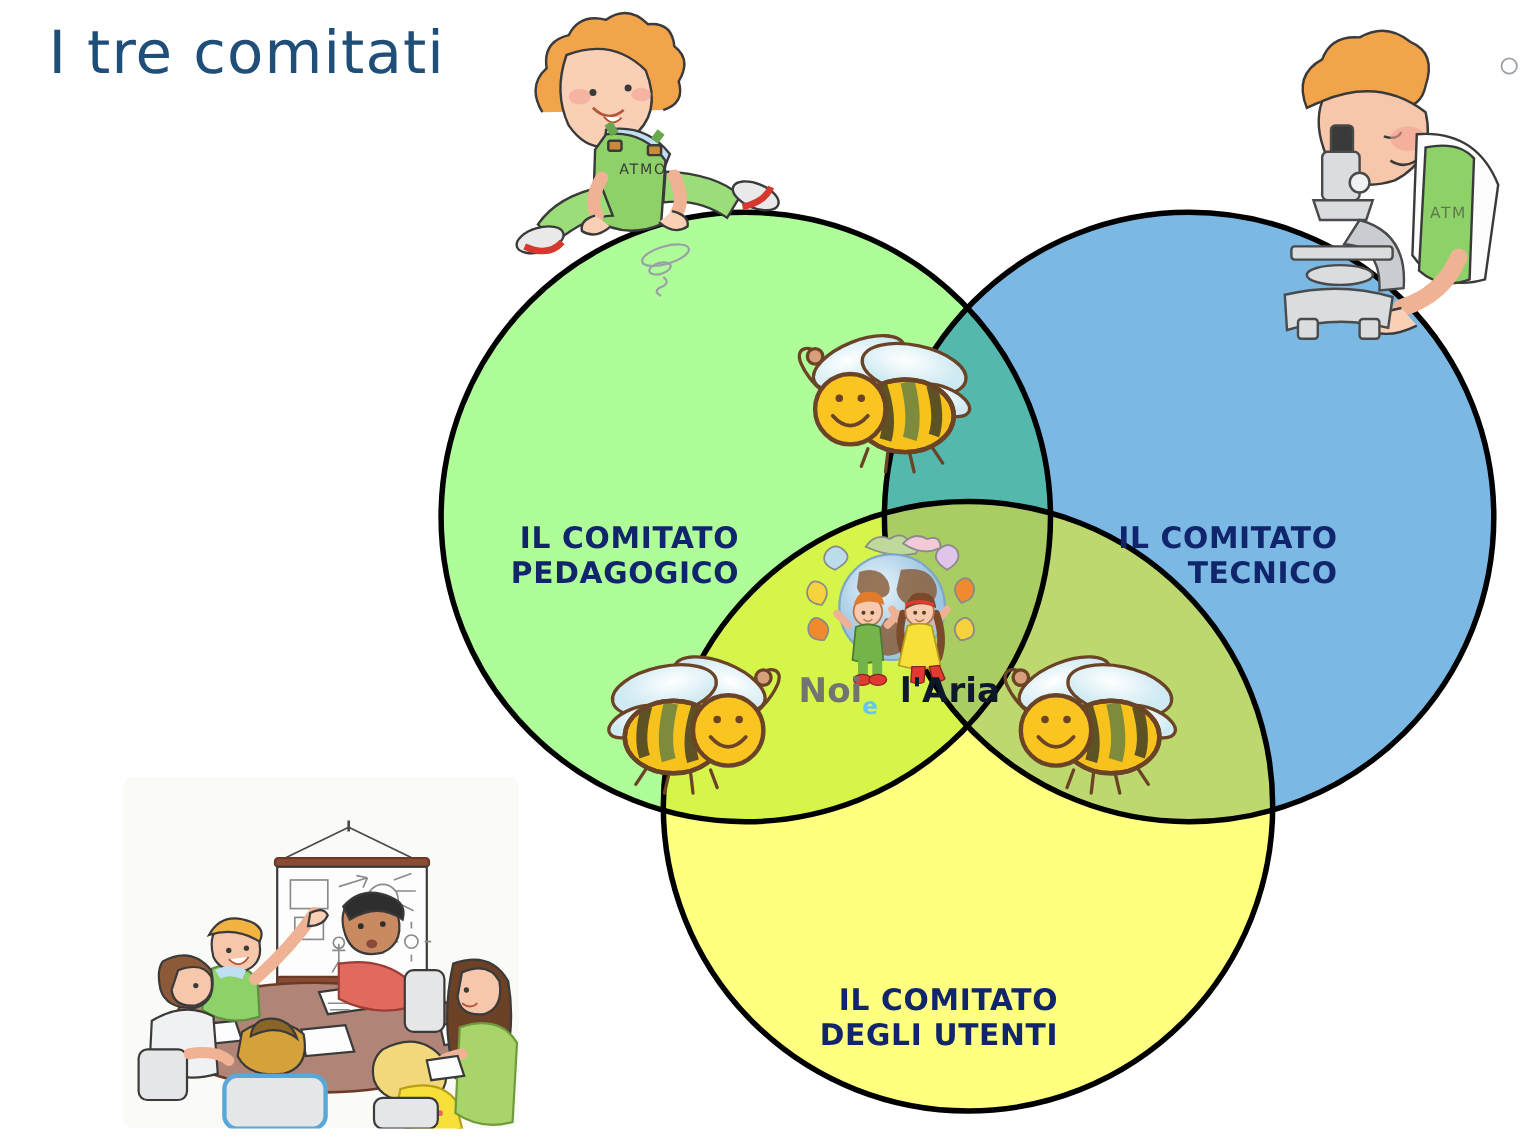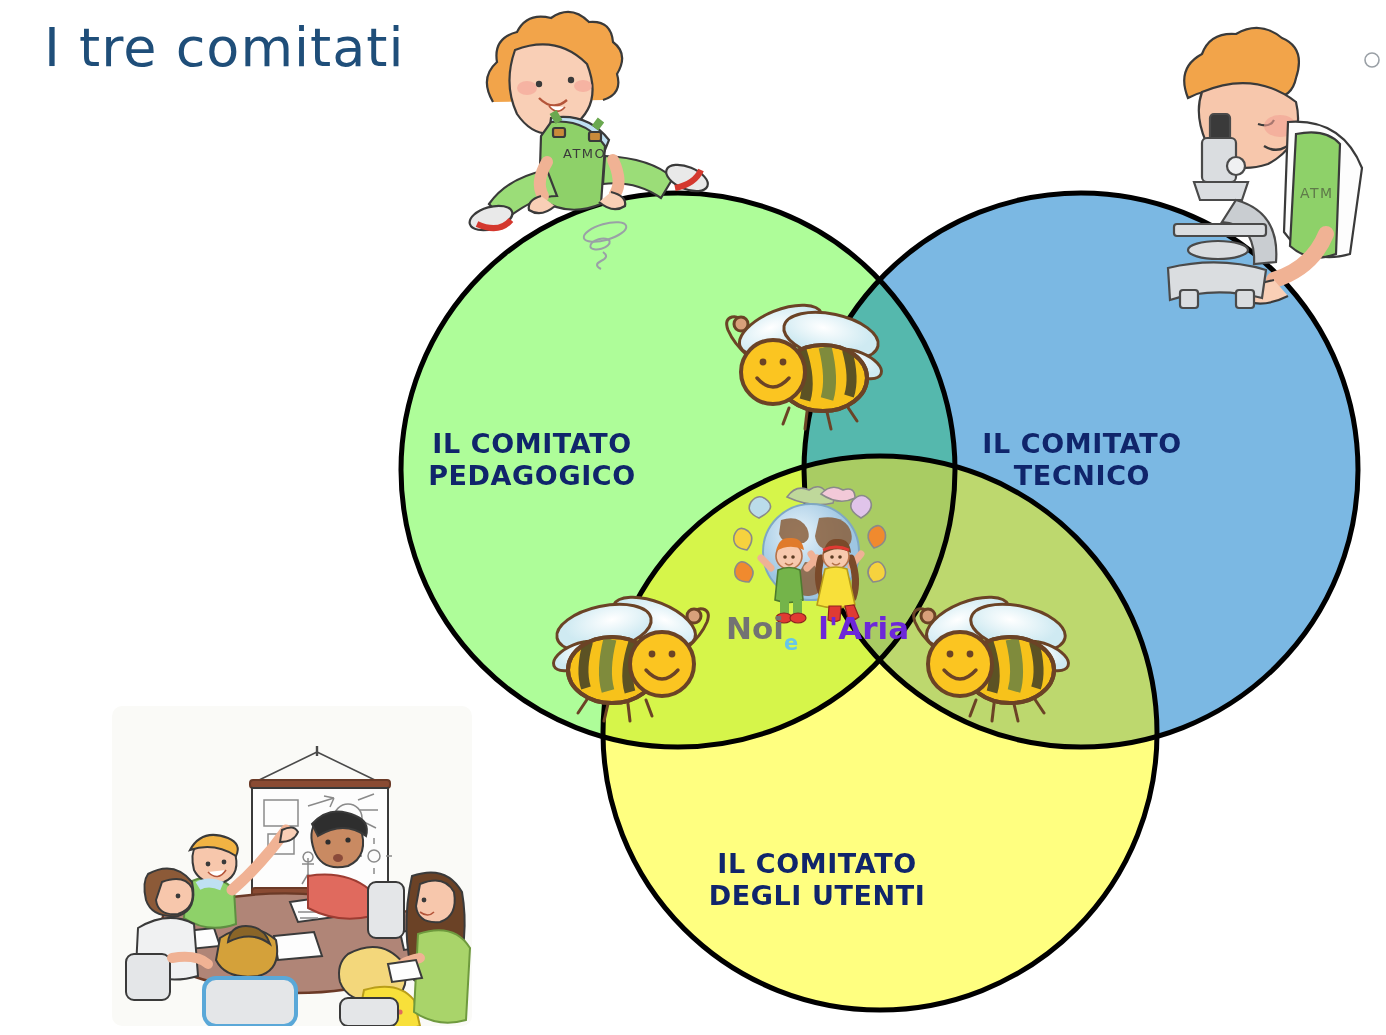--- a/index.html
+++ b/index.html
@@ -27,43 +27,44 @@
   #venn{position:absolute;left:0;top:0;width:1386px;height:1035px;}
 
   
   .venn-label{
     position:absolute;
     color:#10256B;
     font-family:"DejaVu Sans", sans-serif;
     font-weight:bold;
     font-size:27px;
     line-height:1.18;
-    text-align:center;
+    text-align:right;
     letter-spacing:0.6px;
     white-space:pre-line;
+    margin-top:46px;
   }
   #label-pedagogico{left:392px;top:428px;width:280px;}
   #label-tecnico{left:948px;top:428px;width:268px;}
   #label-utenti{left:672px;top:848px;width:290px;}
 
   
   #center-logo{
     position:absolute;left:726px;top:482px;width:170px;height:180px;
   }
   #logo-wordmark{
     position:absolute;left:0;top:128px;width:170px;height:48px;
     font-family:"DejaVu Sans", sans-serif;
     font-weight:bold;
     font-size:31px;
     text-align:center;
     white-space:nowrap;
   }
   #logo-wordmark .w-noi{color:#737373;}
   #logo-wordmark .w-e{color:#67C6E8;font-size:21px;position:relative;top:11px;}
-  #logo-wordmark .w-aria{color:#6d28d9;margin-left:20px;}
+  #logo-wordmark .w-aria{color:#0f172a;margin-left:20px;}
 
   
   .illus{position:absolute;}
 </style>
 </head>
 <body>
 
 <div id="stage">
 
   <div id="slide-title">I tre comitati</div>

